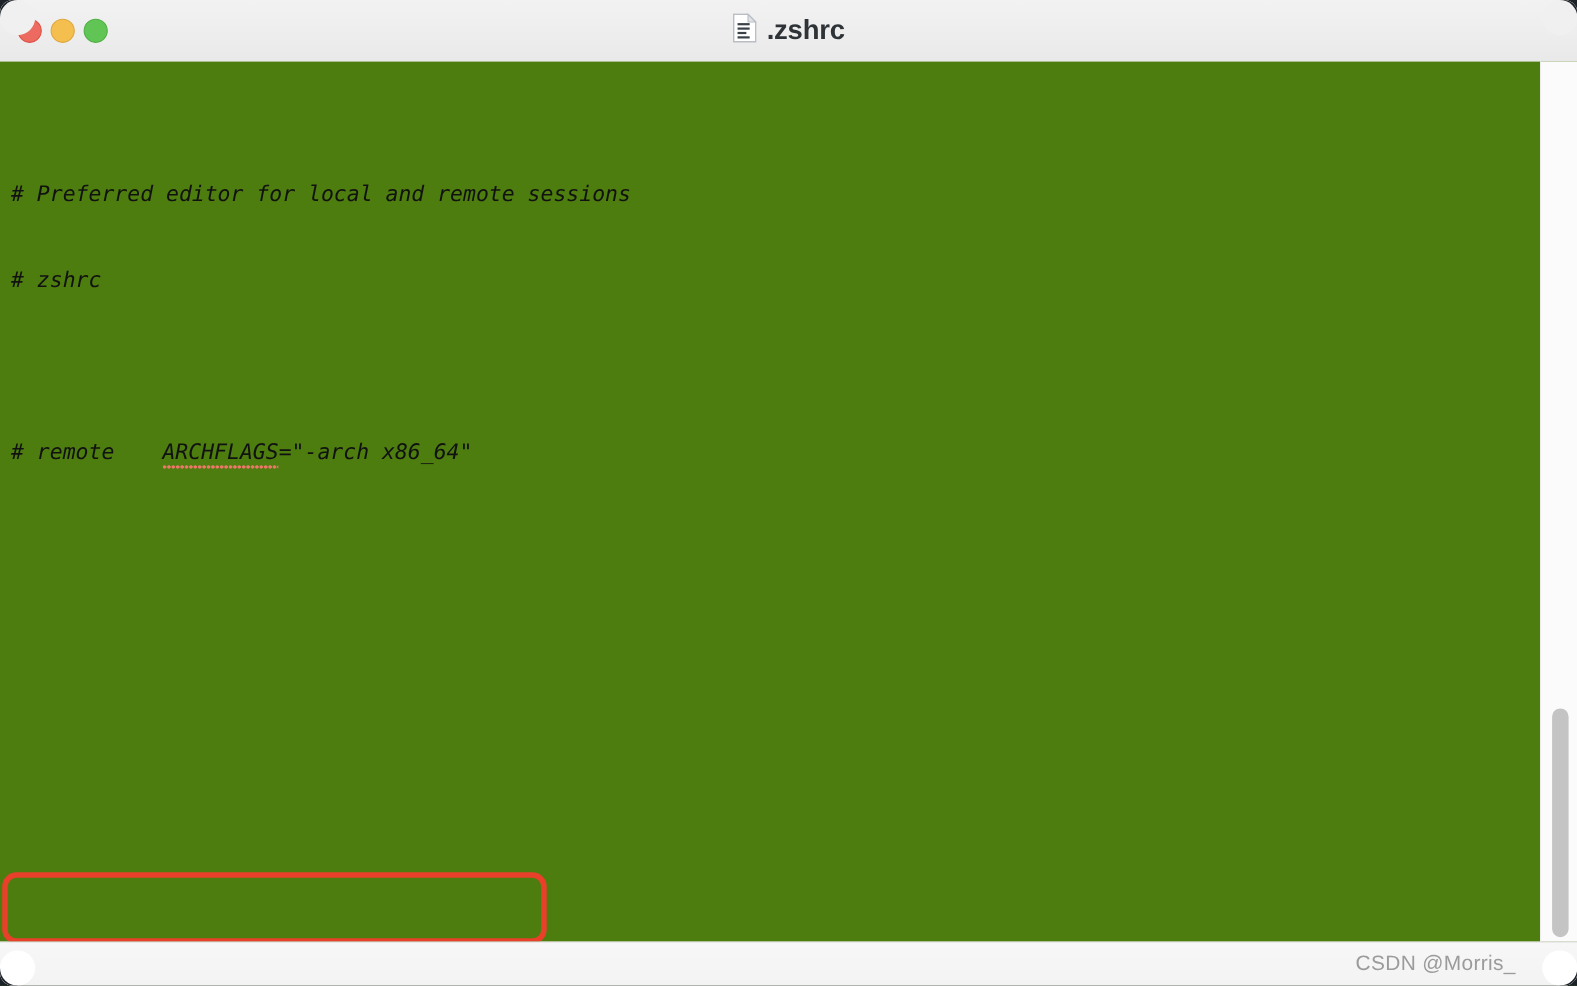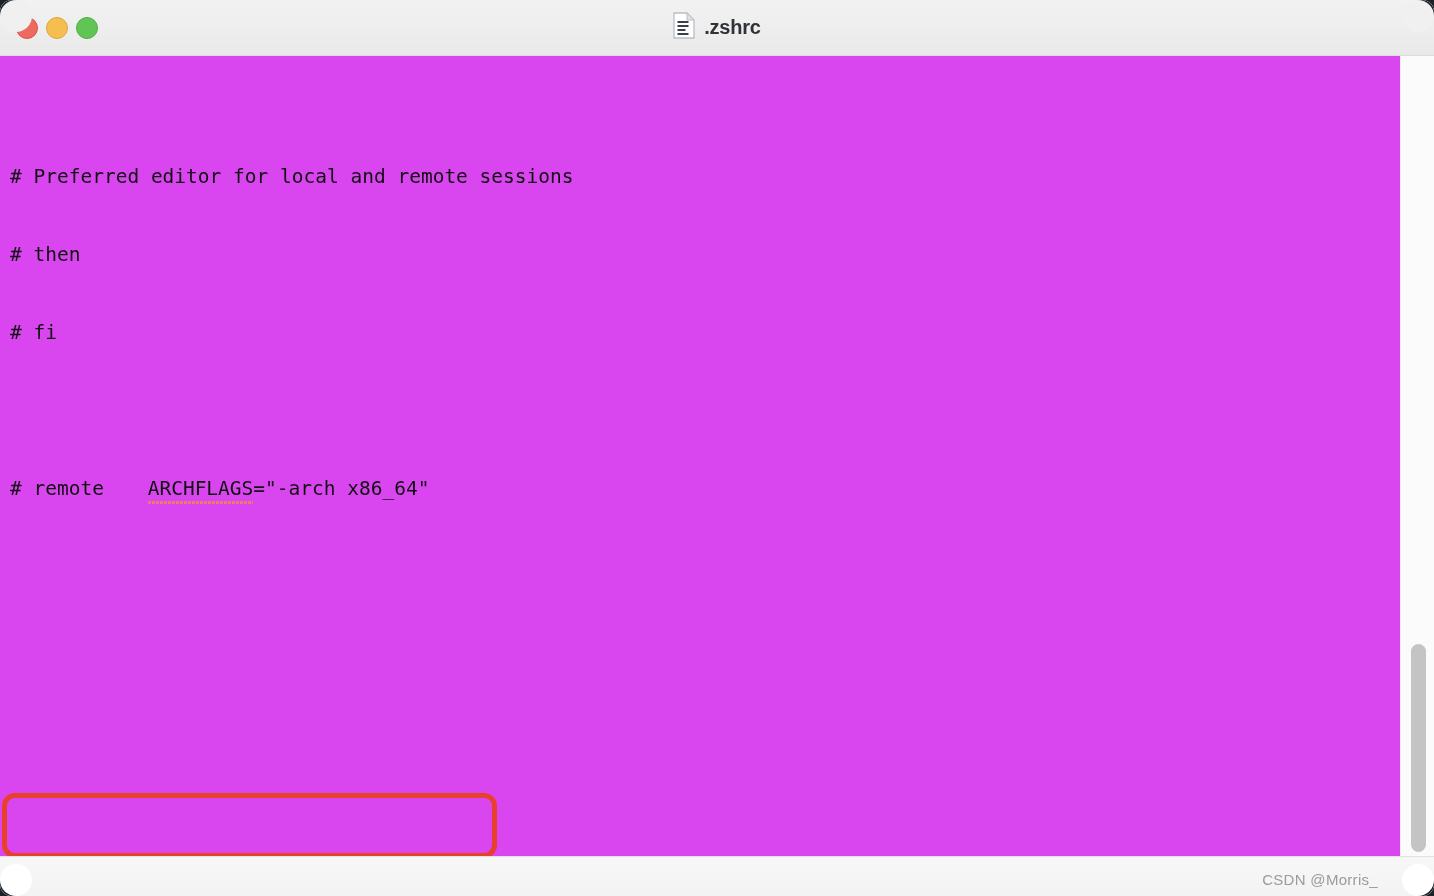--- a/index.html
+++ b/index.html
@@ -50,35 +50,36 @@
     position: absolute;
     left: 0; right: 0; top: 0; bottom: 0;
     display: flex;
     align-items: center;
     justify-content: center;
     gap: 9px;
     pointer-events: none;
   }
   #doc-icon { display: block; }
   #title-text {
-    font-size: 20px;
+    font-size: 25px;
     font-weight: 700;
     color: #2e3338;
     letter-spacing: -0.2px;
     font-family: "Liberation Sans", sans-serif;
   }
 
   
   #editor {
     position: absolute;
     left: 0; top: 56px;
     right: 0;
     height: 800px;
-    background: #d946ef;
+    background: #4d7c0f;
     overflow: hidden;
+    font-style: italic;
   }
 
   #code {
     position: absolute;
     left: 10px;
     top: 30px;
     white-space: pre;
     font-family: "DejaVu Sans Mono", "Liberation Mono", monospace;
     font-size: 19.5px;
     line-height: 26px;
@@ -148,21 +149,21 @@
     width: 100%;
     height: 40px;
     background: linear-gradient(to bottom, #f7f7f7, #f3f3f3);
     border-top: 1px solid #e2e2e2;
   }
 
   #watermark {
     position: absolute;
     right: 56px;
     bottom: 8px;
-    font-size: 15px;
+    font-size: 19px;
     color: #9b9b9b;
     font-family: "Liberation Sans", sans-serif;
     letter-spacing: 0.3px;
   }
 
   
   .corner {
     position: absolute;
     width: 16px; height: 16px;
     background: #1d2229;
@@ -212,22 +213,21 @@
       </span>
       <span id="title-text">.zshrc</span>
     </div>
   </div>
 
   <div id="editor">
 
     <div id="code">
 
       <div class="code-line"># Preferred editor for local and remote sessions</div>
-      <div class="code-line"># then</div>
-      <div class="code-line"># fi</div>
+      <div class="code-line"># zshrc</div>
       <div class="code-line blank"></div>
       <div class="code-line"><span># remote </span><span class="sp">ARCHFLAGS</span><span>="-arch x86_64"</span></div>
       
       
       
       
       
       
       
       

